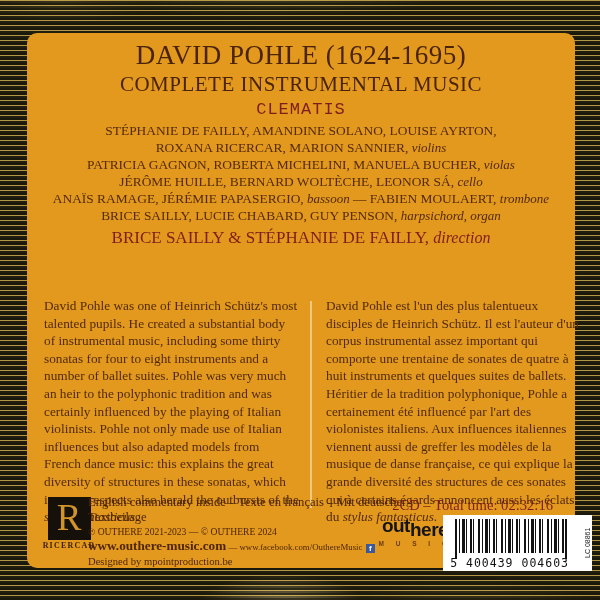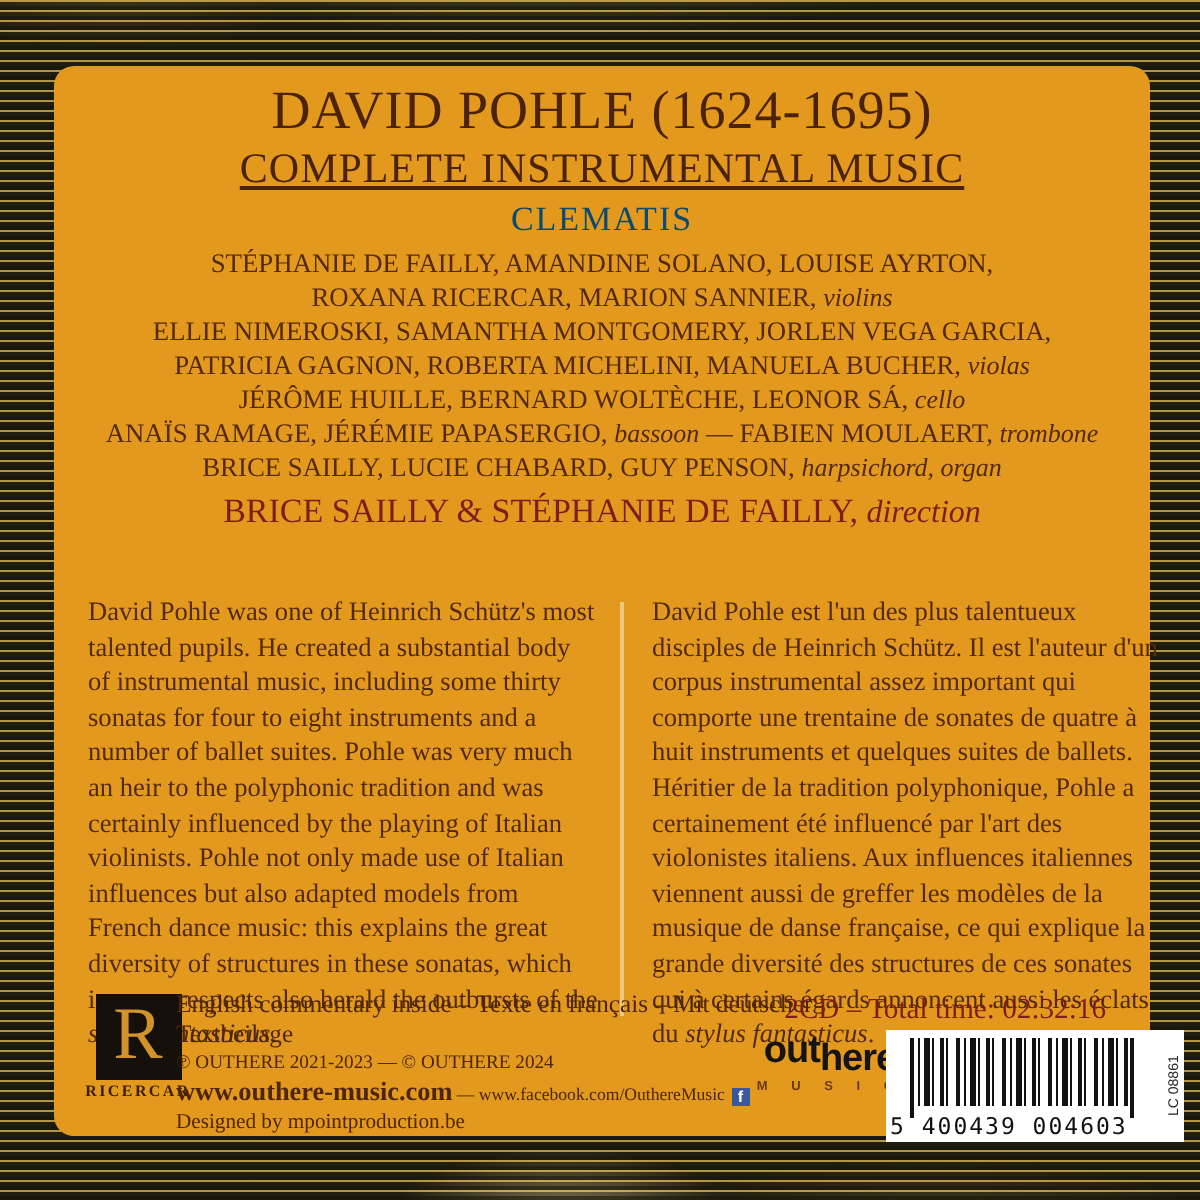--- a/index.html
+++ b/index.html
@@ -21,22 +21,22 @@
 
   .panel {
     position:absolute; left:15px; top:33px; width:548px; height:535px;
     background:#e2991e; border-radius:10px;
     color:#4f2508;
     margin-left:12px;
   }
 
   .center { text-align:center; }
   .page-title { font-size:27px; letter-spacing:.5px; margin-top:7px; color:#4a2309; }
-  .page-subtitle { font-size:21px; letter-spacing:.5px; margin-top:1px; color:#4a2309;text-decoration:underline; }
-  .ensemble { font-size:17px; letter-spacing:1px; margin-top:3px; color:#0c4a6e; }
+  .page-subtitle { font-size:21px; letter-spacing:.5px; margin-top:1px; color:#4a2309; }
+  .ensemble { font-size:17px; letter-spacing:1px; margin-top:3px; color:#7f1d1d;font-family:Liberation Mono, monospace; }
 
   .performers { margin-top:3px; font-size:13.4px; line-height:17px; color:#54290c; }
   .performers i, .direction i { font-size:13px; }
   .direction { font-size:17px; margin-top:4px; color:#7f1d1d; }
   .direction i { font-size:16px; }
 
   .cols { position:absolute; left:17px; top:264px; width:537px; display:flex; gap:27px; }
   .col { flex:1; font-size:13.3px; line-height:17.6px; color:#532a0d; text-align:left; }
   .divider { position:absolute; left:283px; top:268px; width:1.5px; height:207px; background:#eec87f; }
 
@@ -65,41 +65,40 @@
   .total { position:absolute; right:22px; top:464px; font-size:14.6px; color:#7f1d1d; }
 
   .barcode { position:absolute; left:443px; top:515px; width:149px; height:56px; background:#fff; }
   .bars { position:absolute; left:12px; top:4px; width:112px; height:34px;
           background:repeating-linear-gradient(90deg,
             #121212 0 2px, #fff 2px 4px, #121212 4px 5px, #fff 5px 7px,
             #121212 7px 10px, #fff 10px 11px, #121212 11px 12px, #fff 12px 15px,
             #121212 15px 17px, #fff 17px 18px, #121212 18px 19px, #fff 19px 23px); }
   .bars:before, .bars:after { content:""; position:absolute; top:0; width:2px; height:40px; background:#121212; }
   .bars:before { left:0; } .bars:after { right:0; }
-  .barcode-digits { position:absolute; left:2px; bottom:1px; width:124px; text-align:left;
+  .barcode-digits { position:absolute; left:2px; bottom:1px; width:124px; text-align:right;
                     font-family:"DejaVu Sans Mono",monospace; font-size:11.5px; letter-spacing:1px; color:#111; }
   .barcode-lc { position:absolute; right:1px; top:3px; height:50px;
                 writing-mode:vertical-rl; transform:rotate(180deg); text-align:center;
                 font-family:"Liberation Sans",sans-serif; font-size:7px; color:#222; }
 </style>
 </head>
 <body>
 
 <div class="bg"></div>
 
 <div class="panel">
 
   <div class="center page-title">DAVID POHLE (1624-1695)</div>
   <div class="center page-subtitle">COMPLETE INSTRUMENTAL MUSIC</div>
   <div class="center ensemble">CLEMATIS</div>
 
   <div class="performers center">
     <div><span>STÉPHANIE DE FAILLY, AMANDINE SOLANO, LOUISE AYRTON,</span></div>
     <div><span>ROXANA RICERCAR, MARION SANNIER, </span><i>violins</i></div>
-    <div><span>ELLIE NIMEROSKI, SAMANTHA MONTGOMERY, JORLEN VEGA GARCIA,</span></div>
     <div><span>PATRICIA GAGNON, ROBERTA MICHELINI, MANUELA BUCHER, </span><i>violas</i></div>
     <div><span>JÉRÔME HUILLE, BERNARD WOLTÈCHE, LEONOR SÁ, </span><i>cello</i></div>
     <div><span>ANAÏS RAMAGE, JÉRÉMIE PAPASERGIO, </span><i>bassoon</i><span> — </span><span>FABIEN MOULAERT, </span><i>trombone</i></div>
     <div><span>BRICE SAILLY, LUCIE CHABARD, GUY PENSON, </span><i>harpsichord, organ</i></div>
   </div>
 
   <div class="direction center">
     <span>BRICE SAILLY &amp; STÉPHANIE DE FAILLY, </span><i>direction</i>
   </div>
 

